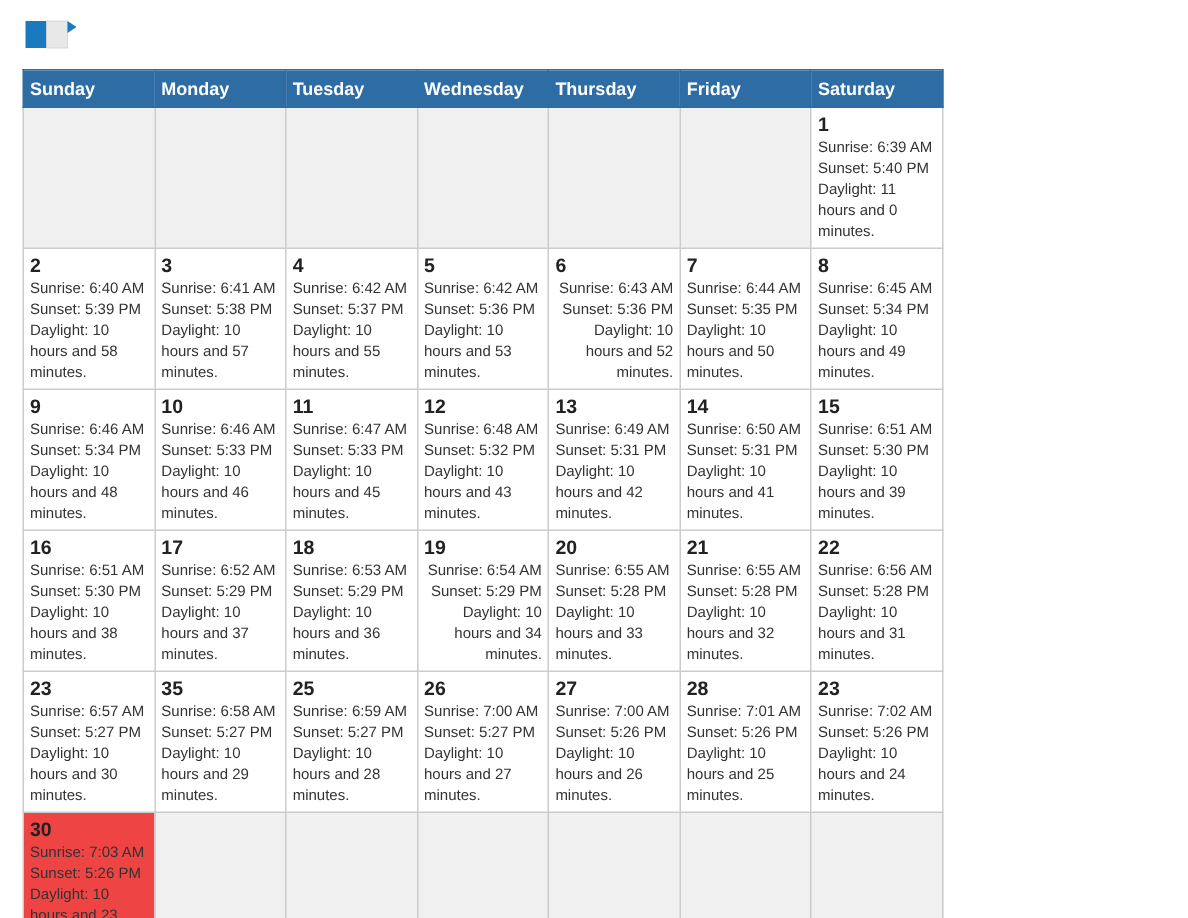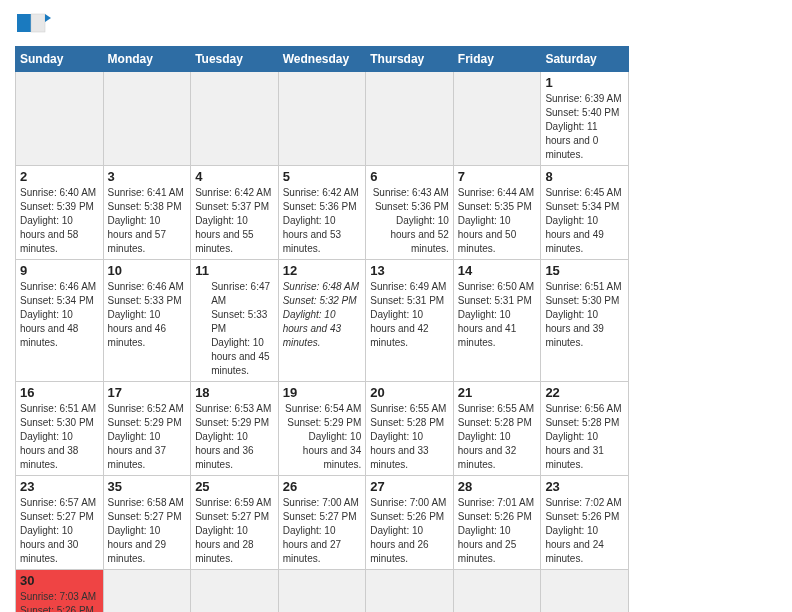--- a/index.html
+++ b/index.html
@@ -194,27 +194,27 @@
 Daylight: 10 hours and 48 minutes.</div>
           </td>
           <td class="has-content">
             <span class="day-number">10</span>
             <div class="day-info" style="white-space: pre-line;">Sunrise: 6:46 AM
 Sunset: 5:33 PM
 Daylight: 10 hours and 46 minutes.</div>
           </td>
           <td class="has-content">
             <span class="day-number">11</span>
-            <div class="day-info" style="white-space: pre-line; margin-left: 16px;">Sunrise: 6:47 AM
+            <div class="day-info" style="white-space: pre-line;">Sunrise: 6:47 AM
 Sunset: 5:33 PM
 Daylight: 10 hours and 45 minutes.</div>
           </td>
           <td class="has-content">
             <span class="day-number">12</span>
-            <div class="day-info" style="white-space: pre-line; font-style: italic;">Sunrise: 6:48 AM
+            <div class="day-info" style="white-space: pre-line;">Sunrise: 6:48 AM
 Sunset: 5:32 PM
 Daylight: 10 hours and 43 minutes.</div>
           </td>
           <td class="has-content">
             <span class="day-number">13</span>
             <div class="day-info" style="white-space: pre-line;">Sunrise: 6:49 AM
 Sunset: 5:31 PM
 Daylight: 10 hours and 42 minutes.</div>
           </td>
           <td class="has-content">

